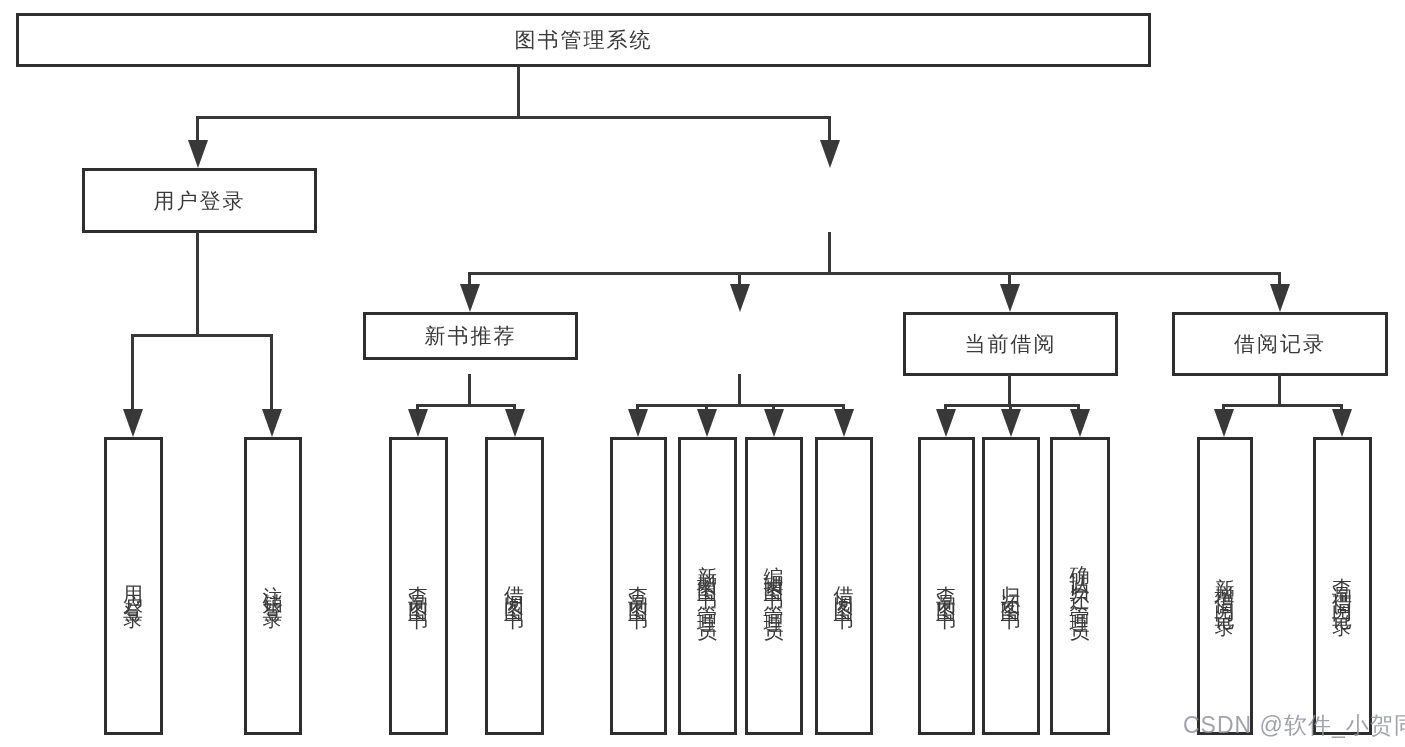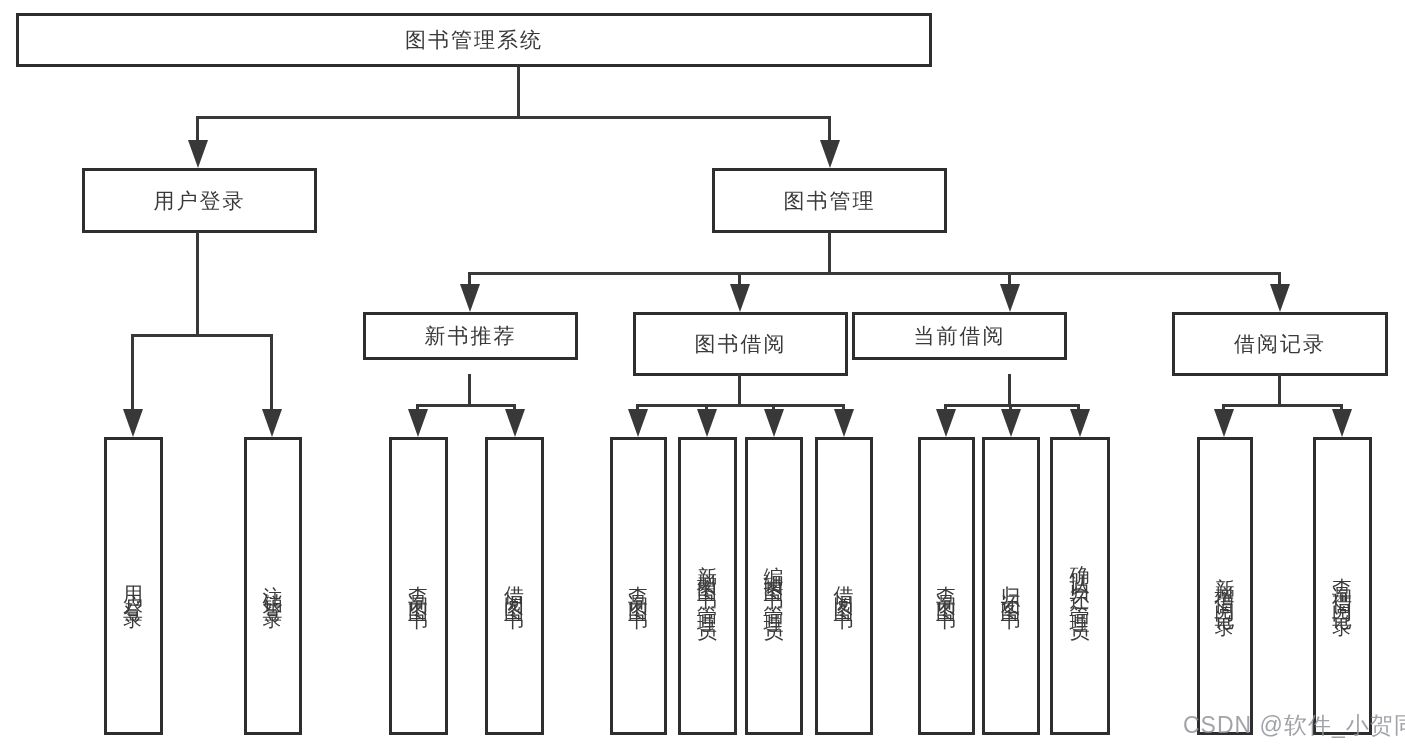--- a/index.html
+++ b/index.html
@@ -27,38 +27,32 @@
   #watermark{
     position:absolute;left:1183px;top:710px;font-size:23px;letter-spacing:1px;
     color:rgba(145,147,153,0.85);white-space:nowrap;
   }
 </style>
 </head>
 <body>
 
 <div id="canvas">
 
-  <div class="box" style="left:16px;top:13px;width:916px;height:54px;">
+  <div class="box" style="left:16px;top:13px;width:1135px;height:54px;">
     <span class="hlbl">图书管理系统</span>
   </div>
 
   <div class="box" style="left:82px;top:168px;width:235px;height:65px;">
     <span class="hlbl">用户登录</span>
   </div>
-  <div class="box" style="left:712px;top:168px;width:235px;height:65px;">
-    <span class="hlbl">图书管理</span>
-  </div>
 
   <div class="box" style="left:363px;top:312px;width:215px;height:48px;">
     <span class="hlbl">新书推荐</span>
   </div>
-  <div class="box" style="left:633px;top:312px;width:215px;height:64px;">
-    <span class="hlbl">图书借阅</span>
-  </div>
-  <div class="box" style="left:852px;top:312px;width:215px;height:48px;">
+  <div class="box" style="left:903px;top:312px;width:215px;height:64px;">
     <span class="hlbl">当前借阅</span>
   </div>
   <div class="box" style="left:1172px;top:312px;width:216px;height:64px;">
     <span class="hlbl">借阅记录</span>
   </div>
 
   <div class="box vbox" style="left:104px;top:437px;width:59px;height:298px;">
     <span class="vlbl">用户登录</span>
   </div>
   <div class="box vbox" style="left:244px;top:437px;width:58px;height:298px;">

